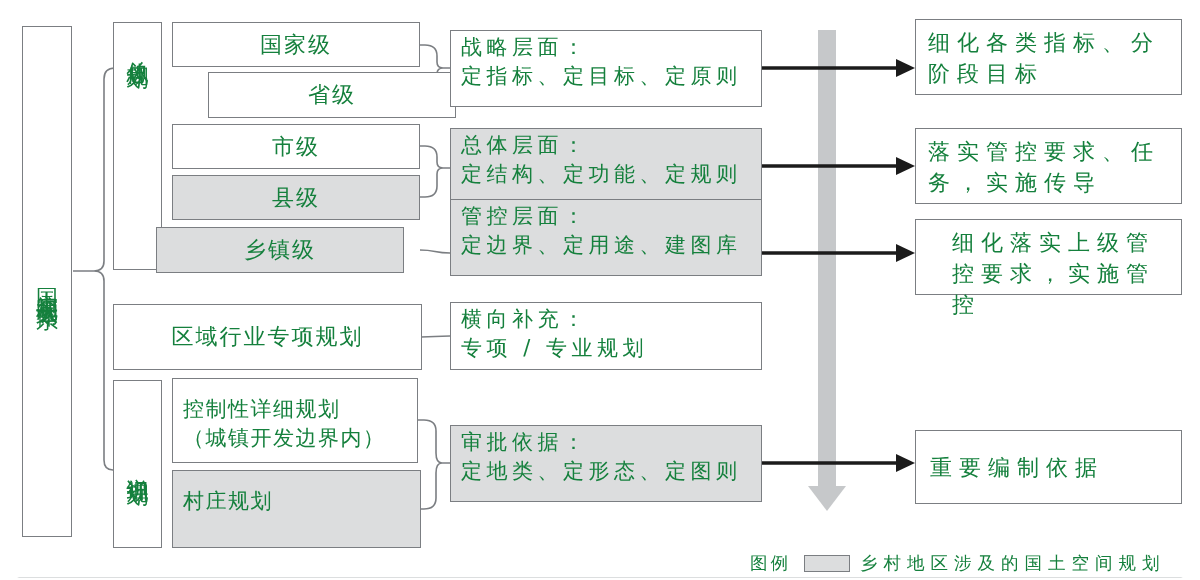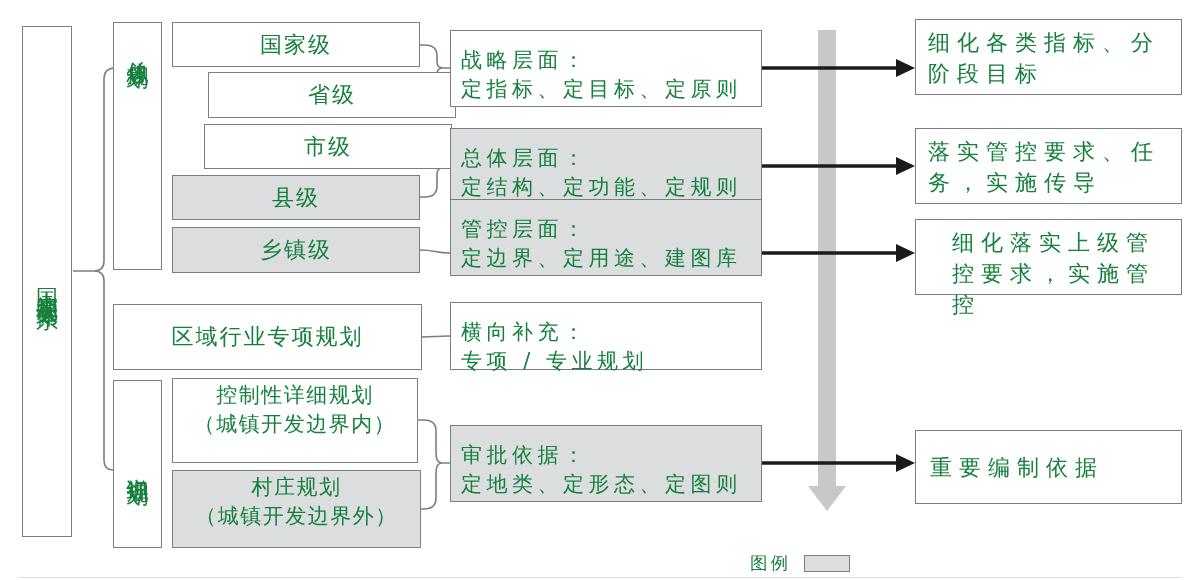--- a/index.html
+++ b/index.html
@@ -16,27 +16,27 @@
   
   .lvbox{display:flex;align-items:center;justify-content:center;
     font-size:22px;letter-spacing:2px;}
   
   .vbox{display:flex;align-items:center;justify-content:center;}
   .vbox.top{align-items:flex-start;padding-top:20px;}
   .vbox span{writing-mode:vertical-rl;text-orientation:upright;
     font-size:22px;letter-spacing:2px;line-height:1.0;}
   .vbox.root span{letter-spacing:3px;}
   
-  .mbox{padding:15px 10px;font-size:21px;letter-spacing:4.5px;line-height:29px;white-space:nowrap;}
+  .mbox{padding:2px 10px;font-size:21px;letter-spacing:4.5px;line-height:29px;white-space:nowrap;}
   .mbox span{display:block;}
   
   .rbox{padding:7px 12px;font-size:22px;letter-spacing:7px;line-height:31px;}
   .rbox.center-v{display:flex;align-items:center;padding:0 0 0 14px;}
   
-  .dbox{padding:2px 10px;font-size:21px;letter-spacing:1.5px;line-height:29px;white-space:nowrap;text-align:center;}
+  .dbox{padding:16px 10px;font-size:21px;letter-spacing:1.5px;line-height:29px;white-space:nowrap;}
   .dbox span{display:block;}
   
   .legend-text{position:absolute;z-index:1;font-size:17.5px;letter-spacing:3px;}
   .legend-label{letter-spacing:6px;}
   .legend-swatch{position:absolute;z-index:1;box-sizing:border-box;
     background:#dcddde;border:1.5px solid #7b7e82;}
   .baseline-rule{position:absolute;left:0;top:577px;width:1200px;height:1px;background:#dcdedf;z-index:0;}
 </style>
 </head>
 <body>
@@ -91,45 +91,44 @@
   <div class="box vbox top" style="left:113px;top:22px;width:49px;height:248px;">
     <span>总体规划</span>
   </div>
 
   <div class="box lvbox" style="left:172px;top:22px;width:248px;height:45px;">
     <span>国家级</span>
   </div>
   <div class="box lvbox" style="left:172px;top:72px;width:248px;height:46px;margin-left:36px;">
     <span>省级</span>
   </div>
-  <div class="box lvbox" style="left:172px;top:124px;width:248px;height:45px;margin-left:32px;">
+  <div class="box lvbox" style="left:172px;top:124px;width:248px;height:45px;">
     <span>市级</span>
   </div>
   <div class="box lvbox shaded" style="left:172px;top:175px;width:248px;height:45px;">
     <span>县级</span>
   </div>
-  <div class="box lvbox shaded" style="left:172px;top:227px;width:248px;height:46px;">
+  <div class="box lvbox shaded" style="left:156px;top:227px;width:248px;height:46px;">
     <span>乡镇级</span>
   </div>
 
   <div class="box lvbox" style="left:113px;top:304px;width:309px;height:66px;">
     <span>区域行业专项规划</span>
   </div>
 
   <div class="box vbox" style="left:113px;top:380px;width:49px;height:168px;">
     <span>详细规划</span>
   </div>
 
   <div class="box dbox" style="left:172px;top:378px;width:246px;height:85px;">
     <span>控制性详细规划</span>
     <span>（城镇开发边界内）</span>
   </div>
   <div class="box dbox shaded" style="left:172px;top:470px;width:249px;height:78px;">
     <span>村庄规划</span>
-    <span>（城镇开发边界外）</span>
   </div>
 
   <div class="box mbox" style="left:450px;top:30px;width:312px;height:77px;">
     <span>战略层面：</span>
     <span>定指标、定目标、定原则</span>
   </div>
   <div class="box mbox shaded" style="left:450px;top:128px;width:312px;height:77px;">
     <span>总体层面：</span>
     <span>定结构、定功能、定规则</span>
   </div>
@@ -154,15 +153,16 @@
   </div>
   <div class="box rbox" style="left:915px;top:219px;width:267px;height:76px;padding-left:36px;">
     <span>细化落实上级管控要求，实施管控</span>
   </div>
   <div class="box rbox center-v" style="left:915px;top:430px;width:267px;height:74px;">
     <span>重要编制依据</span>
   </div>
 
   <div class="legend-text" style="left:750px;top:551px;">图例</div>
   <div class="legend-swatch" style="left:804px;top:555px;width:46px;height:17px;"></div>
+  <div class="legend-text legend-label" style="left:860px;top:551px;">乡村地区涉及的国土空间规划</div>
 
   <div class="baseline-rule"></div>
 </div>
 
 </body></html>

